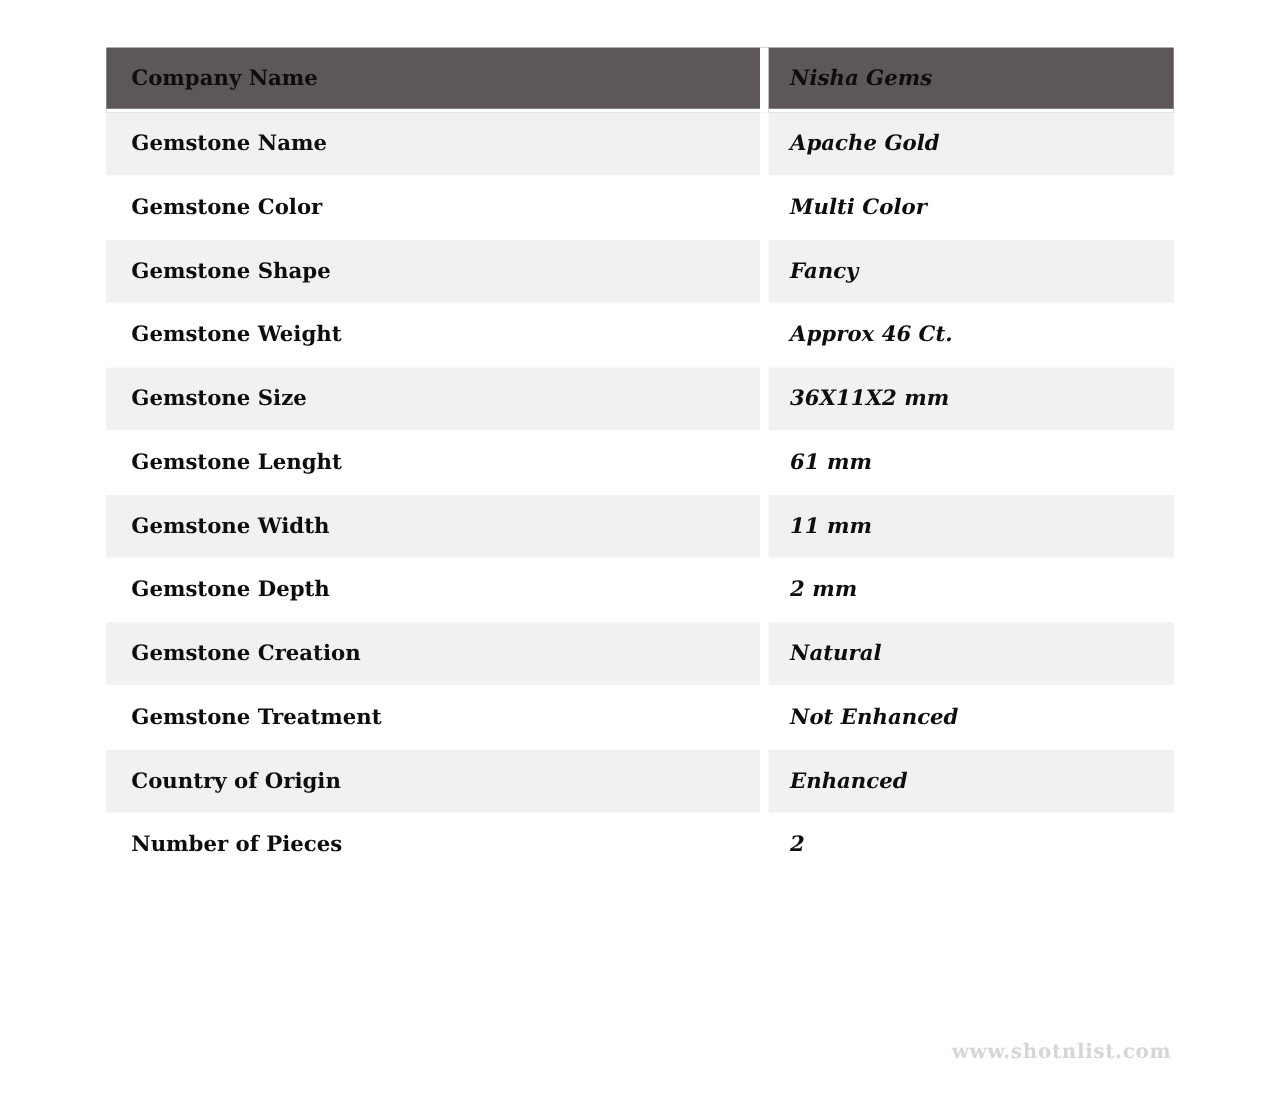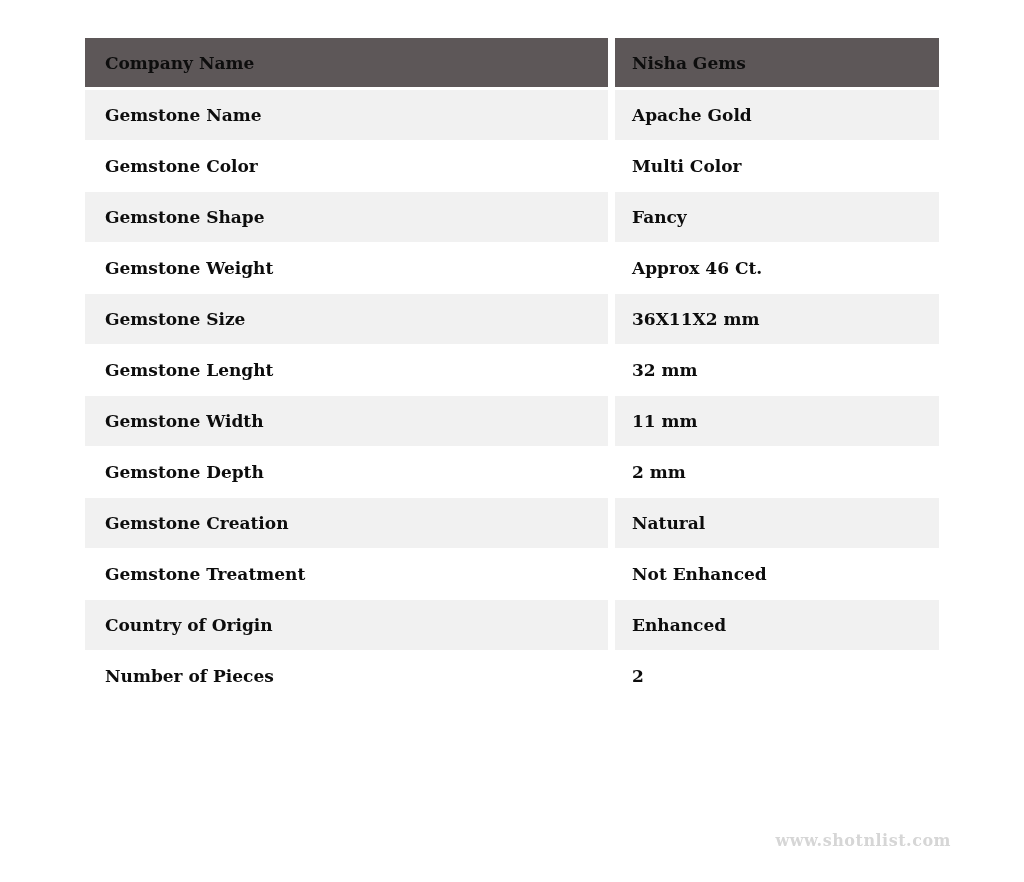--- a/index.html
+++ b/index.html
@@ -51,29 +51,30 @@
   }
   table.spec-table th.label,
   table.spec-table td.label {
     border-right: 7px solid #ffffff;
     padding-left: 20px;
     margin-top: 41px;
   }
   table.spec-table th.value,
   table.spec-table td.value {
     padding-left: 17px;
+    font-style: italic;
   }
   
   table.spec-table tbody tr:nth-child(odd) td { background: #f1f1f1; }
   table.spec-table tbody tr:nth-child(even) td { background: #ffffff; }
 
   .watermark {
     position: absolute;
     top: 831px;
-    right: 73px;
+    right: 87px;
     font-size: 16px;
     font-weight: bold;
     color: #d6d6d6;
     letter-spacing: 0.5px;
   }
 </style>
 </head>
 <body>
 
 <div class="page">
@@ -105,21 +106,21 @@
       <tr>
         <td class="label">Gemstone Weight</td>
         <td class="value">Approx 46 Ct.</td>
       </tr>
       <tr>
         <td class="label">Gemstone Size</td>
         <td class="value">36X11X2 mm</td>
       </tr>
       <tr>
         <td class="label">Gemstone Lenght</td>
-        <td class="value">32 mm</td>
+        <td class="value">61 mm</td>
       </tr>
       <tr>
         <td class="label">Gemstone Width</td>
         <td class="value">11 mm</td>
       </tr>
       <tr>
         <td class="label">Gemstone Depth</td>
         <td class="value">2 mm</td>
       </tr>
       <tr>

